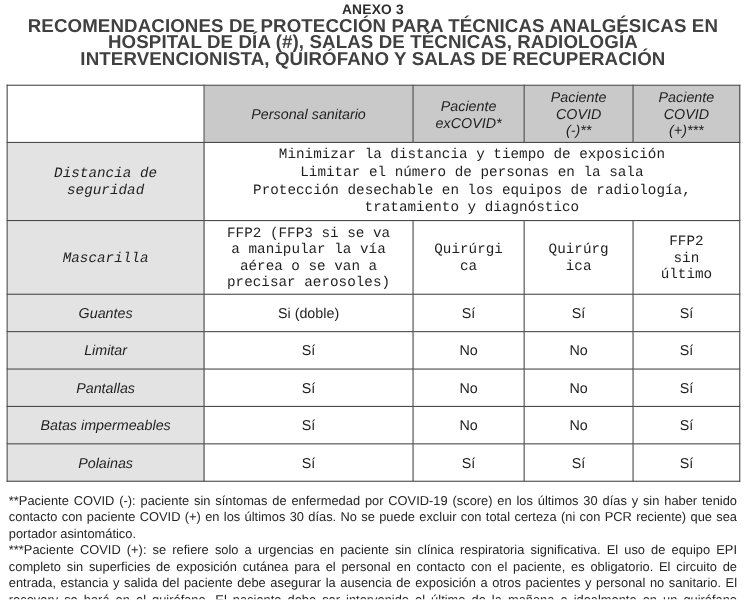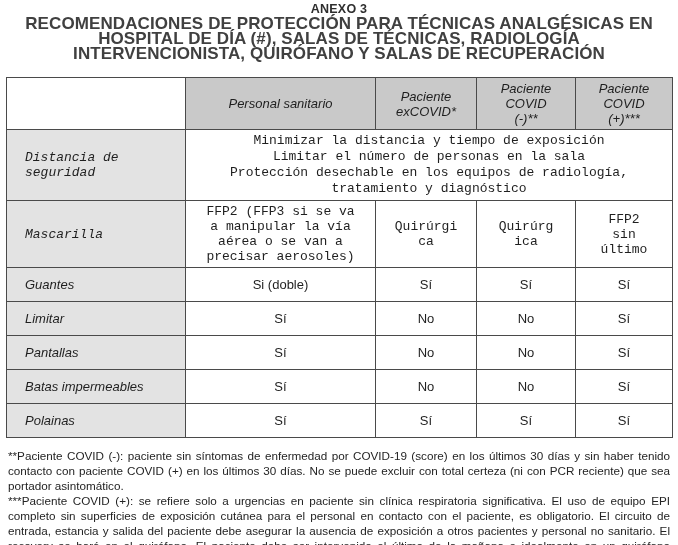--- a/index.html
+++ b/index.html
@@ -54,21 +54,21 @@
   th.colhead {
     background: #c9c9c9;
     font-style: italic;
     font-weight: normal;
     text-align: center;
     height: 40px;
   }
   td.rowlabel {
     background: #e3e3e3;
     font-style: italic;
-    text-align: left;
+    text-align: center;
     padding-left: 10px;
   }
   td.value {
     text-align: center;
   }
   td.spancell {
     text-align: center;
     line-height: 16px;
     font-size: 12.3px;
   }

